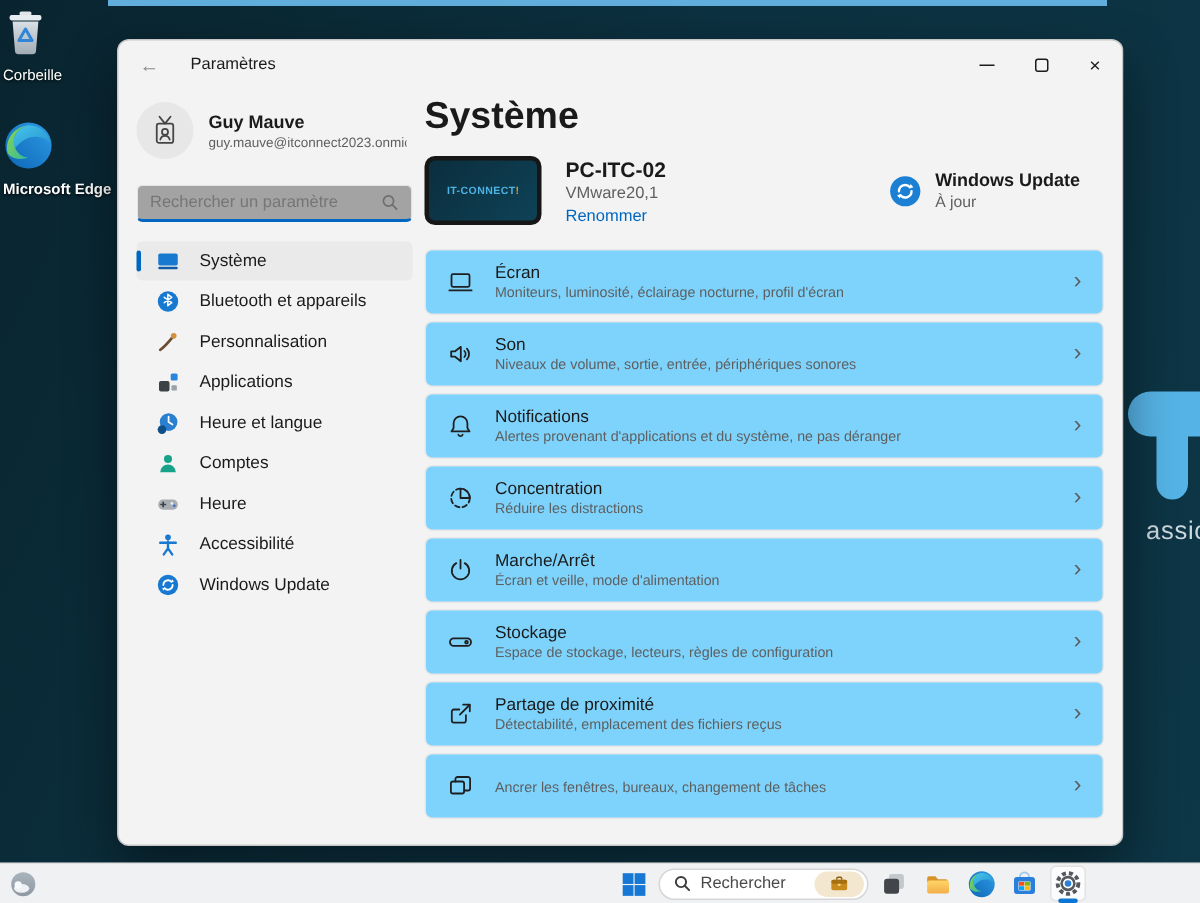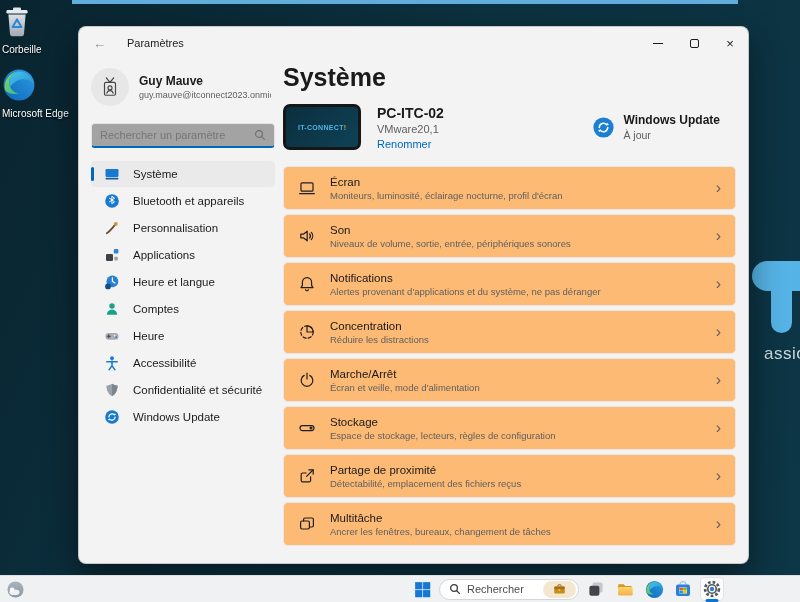--- a/index.html
+++ b/index.html
@@ -11,21 +11,21 @@
   
   .wp-strip { position:absolute; left:72px; top:0; width:666px; height:4px; background:#61aedd; }
   .wp-t-bar { position:absolute; left:752px; top:261px; width:70px; height:30px; border-radius:15px; background:#55b3e5; }
   .wp-t-stem{ position:absolute; left:771px; top:278px; width:21px; height:55px; border-radius:0 0 11px 11px; background:#55b3e5; }
   .wp-text  { position:absolute; left:764px; top:344px; font-size:17px; color:#ccd8de; letter-spacing:.5px; }
 
   
   .dicon { position:absolute; width:60px; cursor:default; }
   .dicon .dlabel { margin-top:2px; font-size:10px; color:#fff; text-shadow:0 1px 2px rgba(0,0,0,.9); white-space:nowrap; }
   .dicon-bin  { left:2px; top:6px; }
-  .dicon-edge { left:2px; top:68px; }
+  .dicon-edge { left:2px; top:80px;font-weight:bold; }
 
   
   .window { position:absolute; left:78px; top:26px; width:671px; height:538px;
             background:#f3f3f3; border:1px solid rgba(0,0,0,.18); border-radius:8px;
             box-shadow:0 14px 34px rgba(0,0,0,.45); overflow:hidden; }
   .titlebar { height:32px; display:flex; align-items:center; padding-left:14px; }
   .back-btn { color:#8a8a8a; font-size:13px; width:18px; }
   .tb-title { margin-left:16px; font-size:11px; color:#1b1b1b; }
   .controls { margin-left:auto; display:flex; height:100%; }
   .ctrl { width:36px; height:100%; display:flex; align-items:center; justify-content:center; color:#1b1b1b; font-size:13px; }
@@ -64,21 +64,21 @@
   .thumb-accent { color:#e09a2d; font-weight:bold; font-size:7px; }
   .device-info { margin-left:16px; }
   .dev-name { font-size:14px; font-weight:600; color:#1a1a1a; }
   .dev-model{ font-size:11px; color:#5f5f5f; margin-top:2px; }
   .dev-rename{ font-size:11px; color:#0067c0; margin-top:3px; cursor:pointer; }
   .update-block { margin-left:auto; margin-right:16px; display:flex; align-items:center; gap:9px; cursor:pointer; }
   .wu-title { font-size:12px; font-weight:600; color:#1a1a1a; }
   .wu-status{ font-size:10.5px; color:#5f5f5f; margin-top:2px; }
 
   .cards { margin-top:16px; }
-  .card { display:flex; align-items:center; height:44px; background:#fdba74; border:1px solid #e7e7e7;
+  .card { display:flex; align-items:center; height:44px; background:#7dd3fc; border:1px solid #e7e7e7;
           border-radius:5px; margin-bottom:4px; cursor:pointer; }
   .card-icon { flex:0 0 46px; display:flex; justify-content:center; }
   .card-title { font-size:11.5px; color:#1a1a1a; }
   .card-sub   { font-size:9.5px; color:#5f5f5f; margin-top:2px; }
   .chev { margin-left:auto; margin-right:14px; color:#5f5f5f; font-size:16px; line-height:1; }
   .cicon path, .cicon rect, .cicon circle { fill:none; stroke:#1f1f1f; stroke-width:1.2; stroke-linecap:round; stroke-linejoin:round; }
 
   
   .taskbar { position:absolute; left:0; right:0; bottom:0; height:27px; background:#eff1f3; border-top:1px solid rgba(0,0,0,.07); }
   .widgets-btn { position:absolute; left:6px; top:4px; width:19px; height:19px; cursor:pointer; }
@@ -250,27 +250,20 @@
           </div>
 
           <div class="nav-item">
             <svg class="nicon" width="16" height="16" viewBox="0 0 16 16">
               <circle cx="8" cy="3.2" r="1.9" fill="#1879d0"></circle>
               <path d="M8 6 V10.6 M2.8 6.8 L13.2 6.8 M8 10.6 L5.2 14.6 M8 10.6 L10.8 14.6" fill="none" stroke="#1879d0" stroke-width="1.6" stroke-linecap="round"></path>
             </svg>
             <span>Accessibilité</span>
           </div>
 
-          <div class="nav-item">
-            <svg class="nicon" width="16" height="16" viewBox="0 0 16 16">
-              <path d="M8 1.8 C9.8 3 11.9 3.5 13.6 3.6 C13.5 8.6 11.6 12.4 8 14.2 C4.4 12.4 2.5 8.6 2.4 3.6 C4.1 3.5 6.2 3 8 1.8 Z" fill="#9aa1a8"></path>
-              <path d="M8 1.8 C9.8 3 11.9 3.5 13.6 3.6 C13.5 8.6 11.6 12.4 8 14.2 Z" fill="#7c848c"></path>
-            </svg>
-            <span>Confidentialité et sécurité</span>
-          </div>
 
           <div class="nav-item">
             <svg class="nicon" width="16" height="16" viewBox="0 0 16 16">
               <circle cx="8" cy="8" r="6.8" fill="#1879d0"></circle>
               <path d="M4.9 8 a3.1 3.1 0 0 1 5.4 -2.1" fill="none" stroke="#fff" stroke-width="1.2" stroke-linecap="round"></path>
               <path d="M11.1 8 a3.1 3.1 0 0 1 -5.4 2.1" fill="none" stroke="#fff" stroke-width="1.2" stroke-linecap="round"></path>
               <path d="M10.1 6.3 L12 5.7 L10.7 4.2 Z" fill="#fff"></path>
               <path d="M5.9 9.7 L4 10.3 L5.3 11.8 Z" fill="#fff"></path>
             </svg>
             <span>Windows Update</span>
@@ -412,21 +405,20 @@
           </div>
 
           <div class="card">
             <div class="card-icon">
                 <svg class="cicon" width="18" height="18" viewBox="0 0 18 18">
               <rect x="2.6" y="6" width="8.8" height="8" rx="1.4"></rect>
                   <path d="M5.6 6 V4.4 A1.4 1.4 0 0 1 7 3 h7 a1.4 1.4 0 0 1 1.4 1.4 v6.2 a1.4 1.4 0 0 1 -1.4 1.4 h-2.4"></path>
                 </svg>
               </div>
             <div>
-                <div class="card-title">Multitâche</div>
                  <div class="card-sub">Ancrer les fenêtres, bureaux, changement de tâches</div>
               </div>
             <span class="chev">›</span>
           </div>
 
         </div>
       </div>
     </div>
   </div>
 

